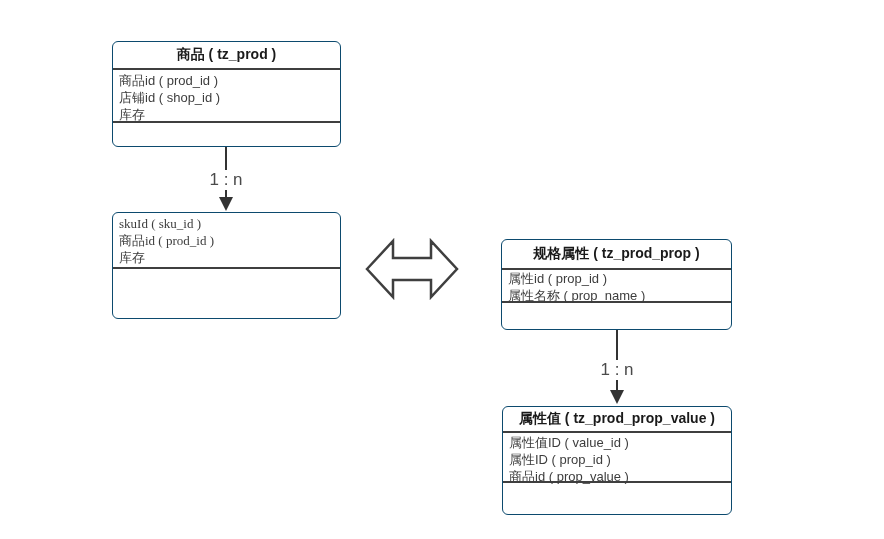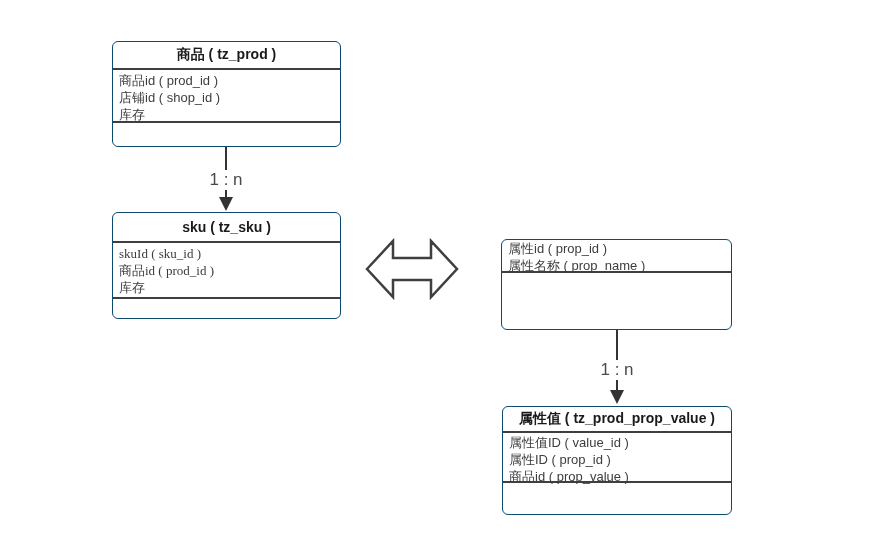--- a/index.html
+++ b/index.html
@@ -72,34 +72,34 @@
       <div>库存</div>
     </div>
     <div class="entity-footer"></div>
   </div>
 
   <div class="connector-line" style="left:225px; top:147px; height:50px;"></div>
   <div class="arrowhead-down" style="left:219px; top:197px;"></div>
   <div class="connector-label" style="left:226px; top:170px;">1 : n</div>
 
   <div class="entity" style="left:112px; top:212px; width:229px; height:107px;">
-    <div class="entity-title" style="height:30px;">sku ( tz_sku )</div>
     <div class="entity-fields" style="height:56px;font-family:Liberation Serif, serif;">
       <div>skuId ( sku_id )</div>
       <div>商品id ( prod_id )</div>
       <div>库存</div>
     </div>
     <div class="entity-footer"></div>
   </div>
 
   <svg class="double-arrow" style="left:365px; top:236px;" width="94" height="66" viewBox="0 0 94 66">
     <polygon points="2,33 28,5 28,22 66,22 66,5 92,33 66,61 66,44 28,44 28,61" fill="#ffffff" stroke="#3f3f3f" stroke-width="2.5" stroke-linejoin="miter"></polygon>
   </svg>
 
   <div class="entity" style="left:501px; top:239px; width:231px; height:91px;">
+    <div class="entity-title" style="height:30px;">规格属性 ( tz_prod_prop )</div>
     <div class="entity-fields" style="height:33px; padding-top:0;">
       <div>属性id ( prop_id )</div>
       <div>属性名称 ( prop_name )</div>
     </div>
     <div class="entity-footer"></div>
   </div>
 
   <div class="connector-line" style="left:616px; top:330px; height:60px;"></div>
   <div class="arrowhead-down" style="left:610px; top:390px;"></div>
   <div class="connector-label" style="left:617px; top:360px;">1 : n</div>

